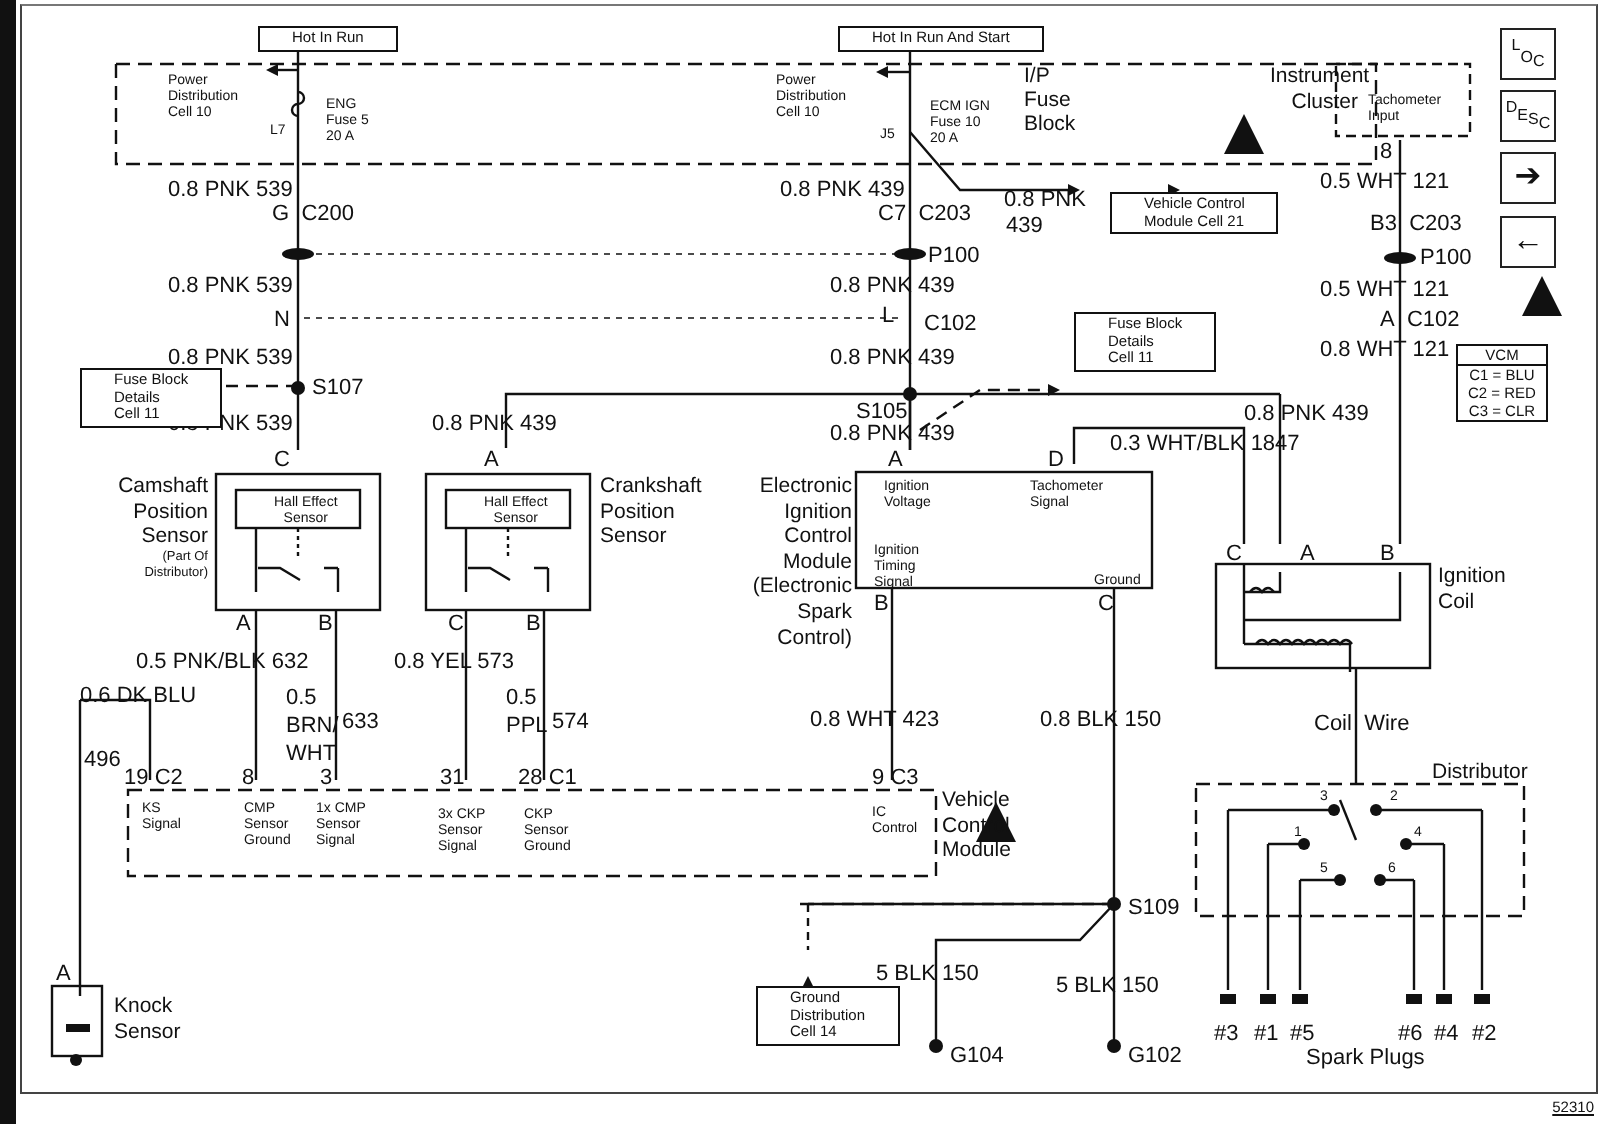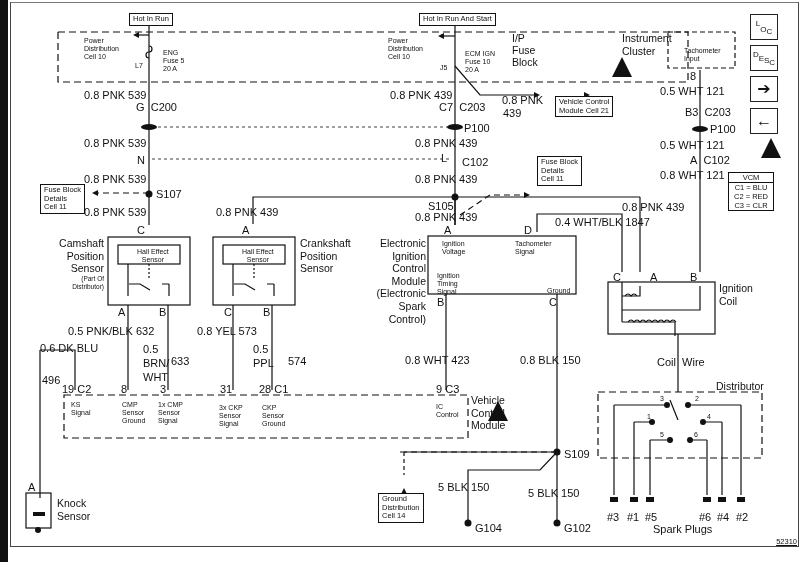--- a/index.html
+++ b/index.html
@@ -5,23 +5,23 @@
   html, body { margin:0; padding:0; background:#fff; }
   body { width:800px; height:562px; position:relative; overflow:hidden; font-family:"Liberation Sans", sans-serif; color:#111; }
   .leftbar { position:absolute; left:0; top:0; width:8px; height:562px; background:#111; }
   .frame { position:absolute; left:10px; top:2px; width:787px; height:543px; border:1px solid #444; border-top-color:#777; }
   svg { position:absolute; left:0; top:0; }
   .t { position:absolute; white-space:nowrap; line-height:1; }
   .w { font-size:11px; }
   .s { font-size:7px; line-height:1.15; }
   .m { font-size:10.5px; line-height:1.2; }
   .box { position:absolute; border:1px solid #111; background:#fff; }
-  .lbl-box { font-size:7.5px; line-height:1.15; padding:1px 3px; }
+  .lbl-box { font-size:7.5px; line-height:1.15; padding:1px 16px; }
   .icn { position:absolute; border:1px solid #222; width:26px; height:24px; background:#fff; font-size:10px; text-align:center; }
-  .fig { position:absolute; right:3px; bottom:16px; font-size:7.5px;text-decoration:underline; }
+  .fig { position:absolute; right:3px; bottom:4px; font-size:7.5px;text-decoration:underline; }
 </style>
 </head>
 <body>
 
 <div class="leftbar"></div>
 <div class="frame"></div>
 
 <svg width="800" height="562">
   <g stroke="#111" stroke-width="1.2" fill="none">
 
@@ -166,23 +166,23 @@
 <div class="t w" style="left:415px;top:174px"><span>0.8 PNK</span> <span>439</span></div>
 <div class="box lbl-box" style="left:537px;top:156px">
     <div>Fuse Block</div>
     <div>Details</div>
     <div>Cell 11</div>
   </div>
 <div class="t w" style="left:428px;top:201px">S105</div>
 <div class="t w" style="left:415px;top:212px"><span>0.8 PNK</span> <span>439</span></div>
 <div class="t w" style="left:216px;top:207px"><span>0.8 PNK</span> <span>439</span></div>
 <div class="t w" style="left:622px;top:202px"><span>0.8 PNK</span> <span>439</span></div>
-<div class="t w" style="left:555px;top:217px"><span>0.4 WHT/BLK</span> <span>1847</span></div>
-
-<div class="t m" style="left:622px;top:32px;text-align:left;width:44px">
+<div class="t w" style="left:555px;top:217px"><span>0.3 WHT/BLK</span> <span>1847</span></div>
+
+<div class="t m" style="left:635px;top:32px;text-align:right;width:44px">
     <div>Instrument</div>
     <div>Cluster</div>
   </div>
 <div class="t s" style="left:684px;top:47px">
     <div>Tachometer</div>
     <div>Input</div>
   </div>
 <div class="t w" style="left:690px;top:71px">8</div>
 <div class="t w" style="left:660px;top:86px"><span>0.5 WHT</span> <span>121</span></div>
 <div class="t w" style="left:685px;top:107px"><span>B3</span>&nbsp;&nbsp;<span>C203</span></div>
@@ -237,21 +237,21 @@
     <div>0.5</div>
     <div>BRN/</div>
     <div>WHT</div>
   </div>
 <div class="t w" style="left:171px;top:356px">633</div>
 <div class="t w" style="left:197px;top:326px"><span>0.8 YEL</span> <span>573</span></div>
 <div class="t w" style="left:253px;top:343px;line-height:1.25">
     <div>0.5</div>
     <div>PPL</div>
   </div>
-<div class="t w" style="left:288px;top:356px">574</div>
+<div class="t w" style="left:276px;top:356px">574</div>
 
 <div class="t w" style="left:62px;top:384px"><span>19</span> <span>C2</span></div>
 <div class="t w" style="left:121px;top:384px">8</div>
 <div class="t w" style="left:160px;top:384px">3</div>
 <div class="t w" style="left:220px;top:384px">31</div>
 <div class="t w" style="left:259px;top:384px"><span>28</span> <span>C1</span></div>
 <div class="t w" style="left:436px;top:384px"><span>9</span> <span>C3</span></div>
 <div class="t s" style="left:71px;top:401px">
     <div>KS</div>
     <div>Signal</div>

